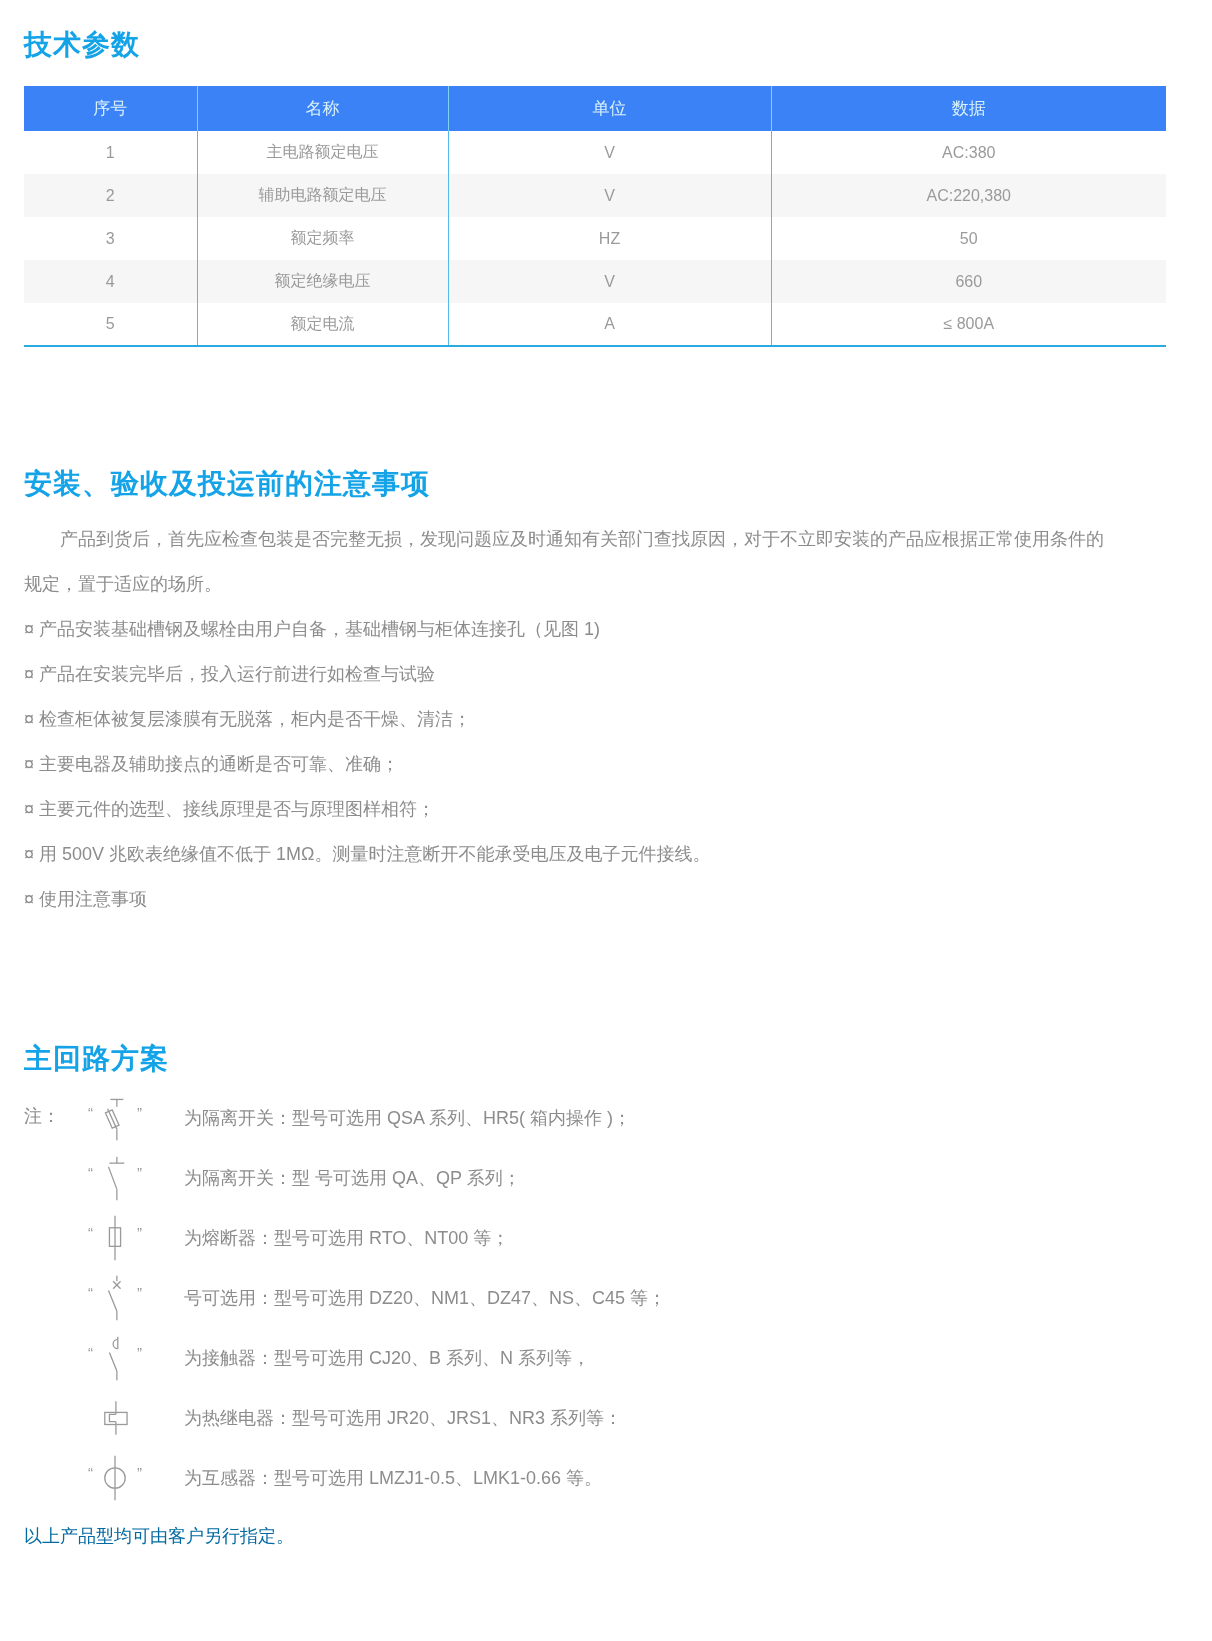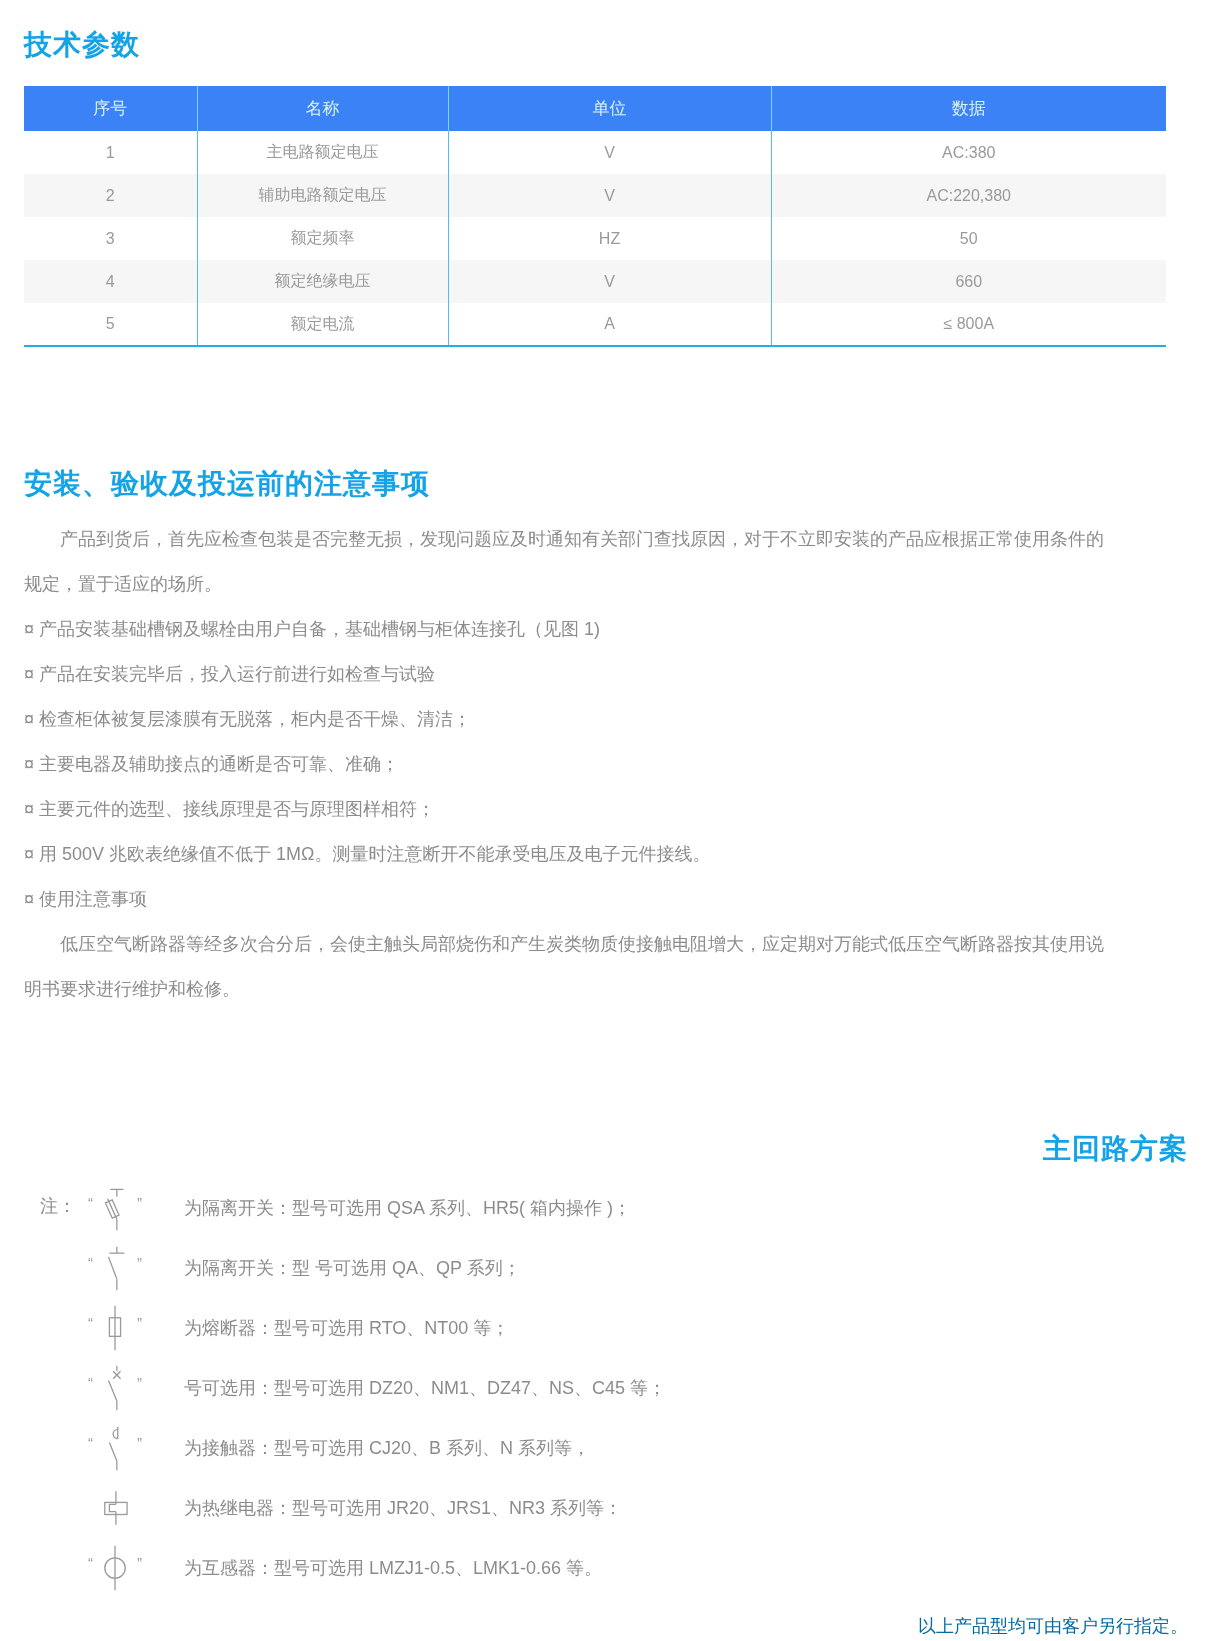--- a/index.html
+++ b/index.html
@@ -33,21 +33,21 @@
   table.params tbody tr:nth-child(even) { background:#f6f6f6; }
 
   
   .install-section { margin-top:118px; }
   .body-text { font-size:18px; line-height:45px; color:#8c8c8c; }
   .para { text-indent:2em; width:1090px; margin-top:14px; }
   .bullet { width:1090px; }
   .para2 { text-indent:2em; width:1090px; }
 
   
-  .circuit-section { margin-top:118px;text-align:right; }
+  .circuit-section { margin-top:118px; }
   .notes { margin-top:10px; }
   .note-row { display:flex; align-items:center; height:60px; }
   .note-label { width:52px; font-size:18px; color:#8c8c8c; align-self:flex-start; padding-top:16px; }
   .note-sym {
     width:78px; display:flex; align-items:center; justify-content:center; gap:4px;
   }
   .note-row.no-label .note-sym { margin-left:52px; }
   .quote { color:#9a9a9a; font-size:15px; line-height:1; transform:translateY(-6px); }
   .note-text { font-size:18px; color:#8c8c8c; margin-left:30px; }
   .sym-svg { display:block; }
@@ -115,21 +115,20 @@
   <div class="install-section">
     <div class="section-title">安装、验收及投运前的注意事项</div>
     <p class="body-text para">产品到货后，首先应检查包装是否完整无损，发现问题应及时通知有关部门查找原因，对于不立即安装的产品应根据正常使用条件的规定，置于适应的场所。</p>
     <div class="body-text bullet">¤ 产品安装基础槽钢及螺栓由用户自备，基础槽钢与柜体连接孔（见图 1)</div>
     <div class="body-text bullet">¤ 产品在安装完毕后，投入运行前进行如检查与试验</div>
     <div class="body-text bullet">¤ 检查柜体被复层漆膜有无脱落，柜内是否干燥、清洁；</div>
     <div class="body-text bullet">¤ 主要电器及辅助接点的通断是否可靠、准确；</div>
     <div class="body-text bullet">¤ 主要元件的选型、接线原理是否与原理图样相符；</div>
     <div class="body-text bullet">¤ 用 500V 兆欧表绝缘值不低于 1MΩ。测量时注意断开不能承受电压及电子元件接线。</div>
     <div class="body-text bullet">¤ 使用注意事项</div>
-    <p class="body-text para2">低压空气断路器等经多次合分后，会使主触头局部烧伤和产生炭类物质使接触电阻增大，应定期对万能式低压空气断路器按其使用说明书要求进行维护和检修。</p>
   </div>
 
   <div class="circuit-section">
     <div class="section-title">主回路方案</div>
 
     <div class="notes">
 
       <div class="note-row">
         <div class="note-label">注：</div>
         <div class="note-sym">

